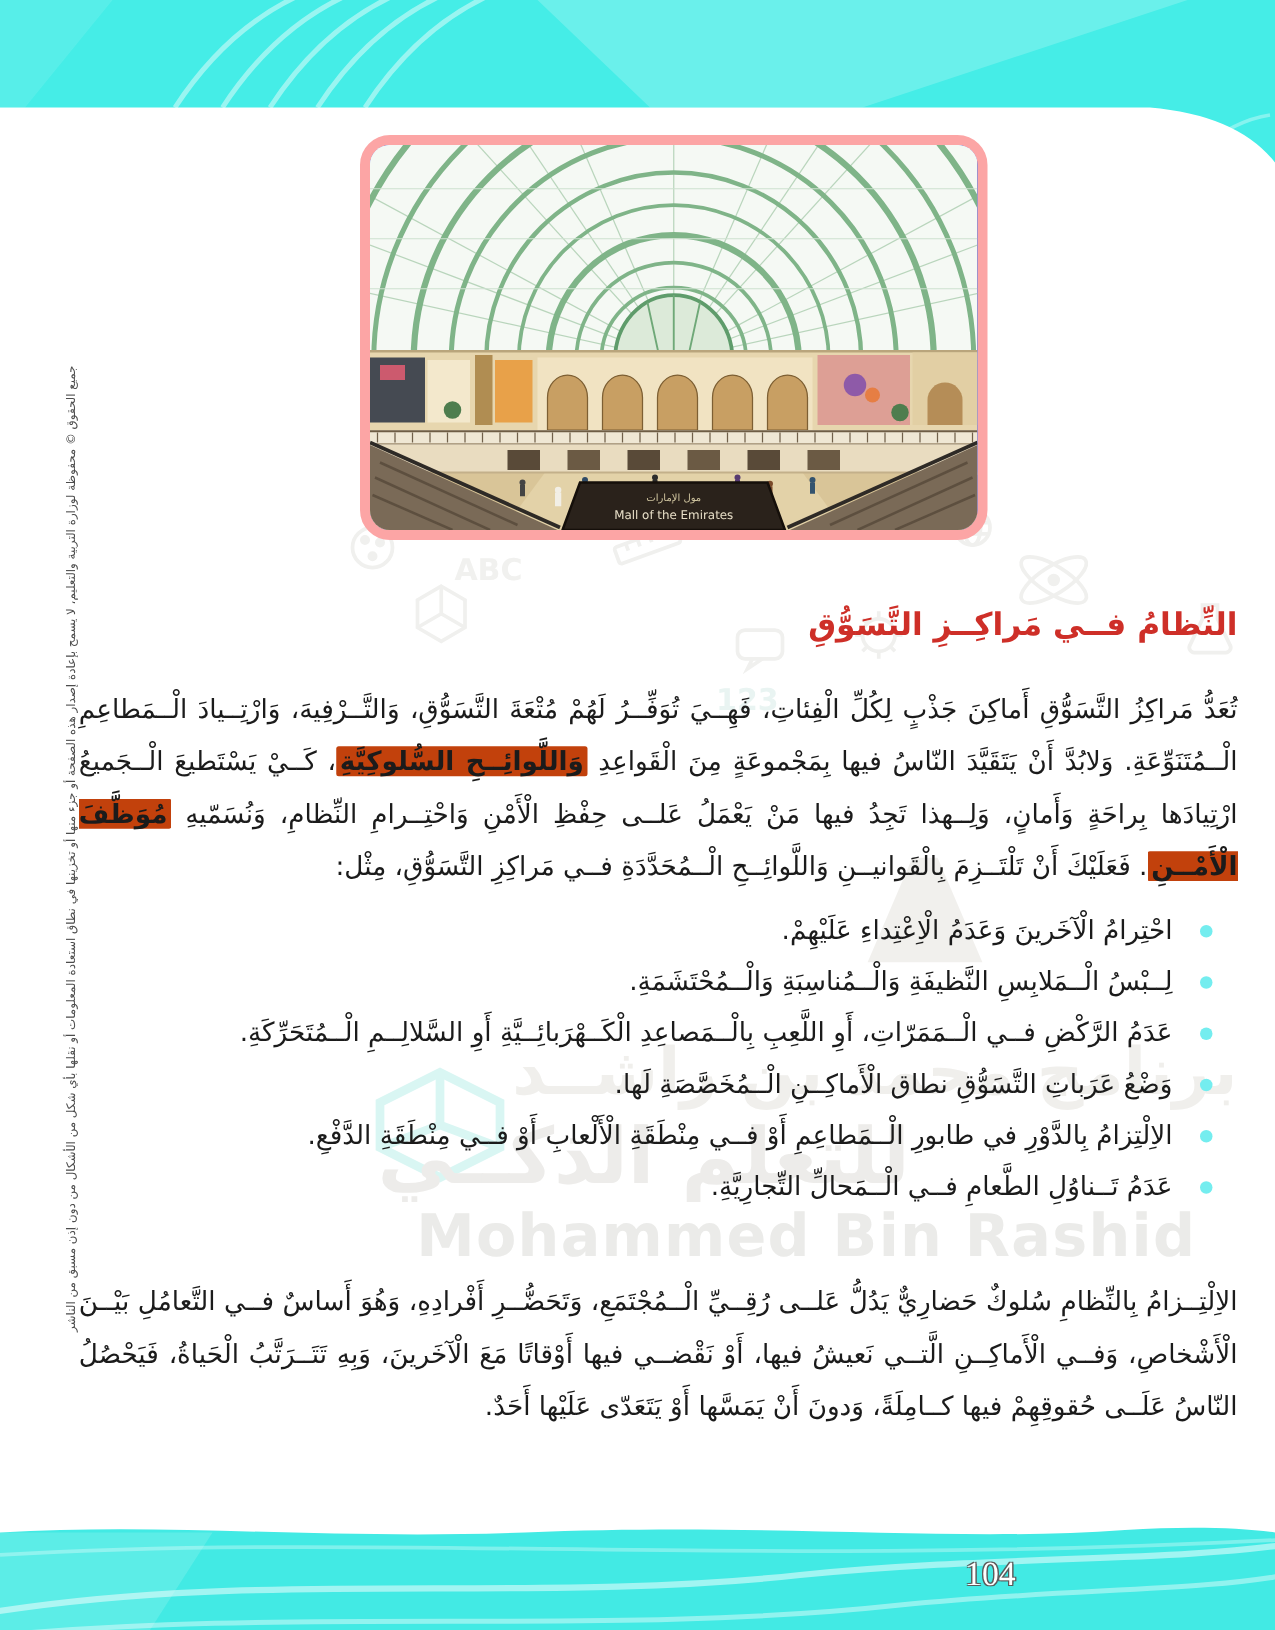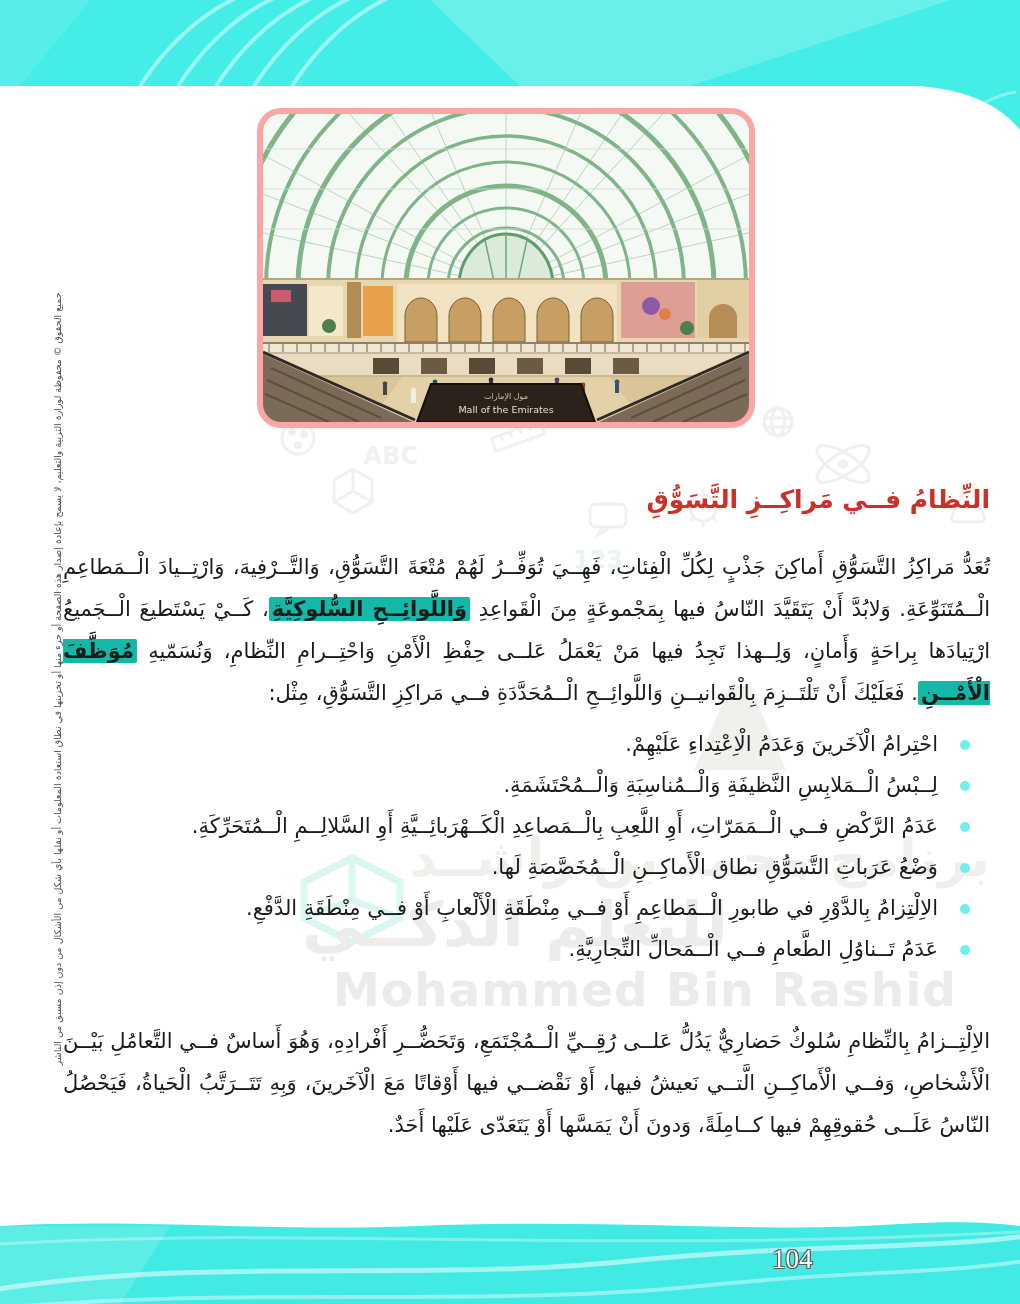--- a/index.html
+++ b/index.html
@@ -30,38 +30,38 @@
   .wm-ar1{right:30px; top:828px; font-size:52px; font-weight:bold; color:#f0efec; white-space:nowrap;}
   .wm-ar2{left:285px; top:888px; width:460px; text-align:center; font-size:62px; font-weight:bold; color:#edecea; white-space:nowrap;}
   .wm-en{left:275px; width:740px; text-align:center; font-weight:bold; color:#ebebe9; white-space:nowrap; direction:ltr; letter-spacing:1px;}
   .wm-en1{top:962px; font-size:47px;}
   .wm-en2{top:1012px; font-size:47px;}
   .wm-tree{left:688px; top:686px;}
   .wm-cube{left:292px; top:852px;}
   .wm-icons{left:258px; top:396px;}
   
   .photo-frame{
-    position:absolute; left:257px; top:108px; width:486px; height:308px;
-    border:6px solid #fca5a5; border-radius:24px; overflow:hidden; z-index:2;
+    position:absolute; left:288px; top:108px; width:486px; height:308px;
+    border:8px solid #fca5a5; border-radius:24px; overflow:hidden; z-index:2;
     background:#1d4ed8;
   }
   .photo-frame svg{display:block;}
   
   .content{
     position:absolute; right:30px; left:63px; top:480px; z-index:2;
     color:#1b1b1b;
   }
   .lesson-title{
     color:#ce2f28; font-size:25px; font-weight:bold; text-align:right;
     margin:0 0 26px 0; line-height:40px;
   }
   .intro, .conclusion{
     font-size:21px; line-height:42px; text-align:justify; margin:0;
   }
-  .hl{background:#14b8a6; font-weight:bold; padding:0 3px; border-radius:2px;}
+  .hl{background:#c2410c; font-weight:bold; padding:0 3px; border-radius:2px;}
   .rules{list-style:none; margin:10px 0 0 0; padding:0;}
   .rules li{
     position:relative; padding:0 52px 0 0; font-size:21px; line-height:41px;
     text-align:right;
   }
   .rules li::before{
     content:""; position:absolute; right:20px; top:16px;
     width:10px; height:10px; border-radius:50%; background:#74edef;
   }
   .conclusion{margin-top:50px;}

